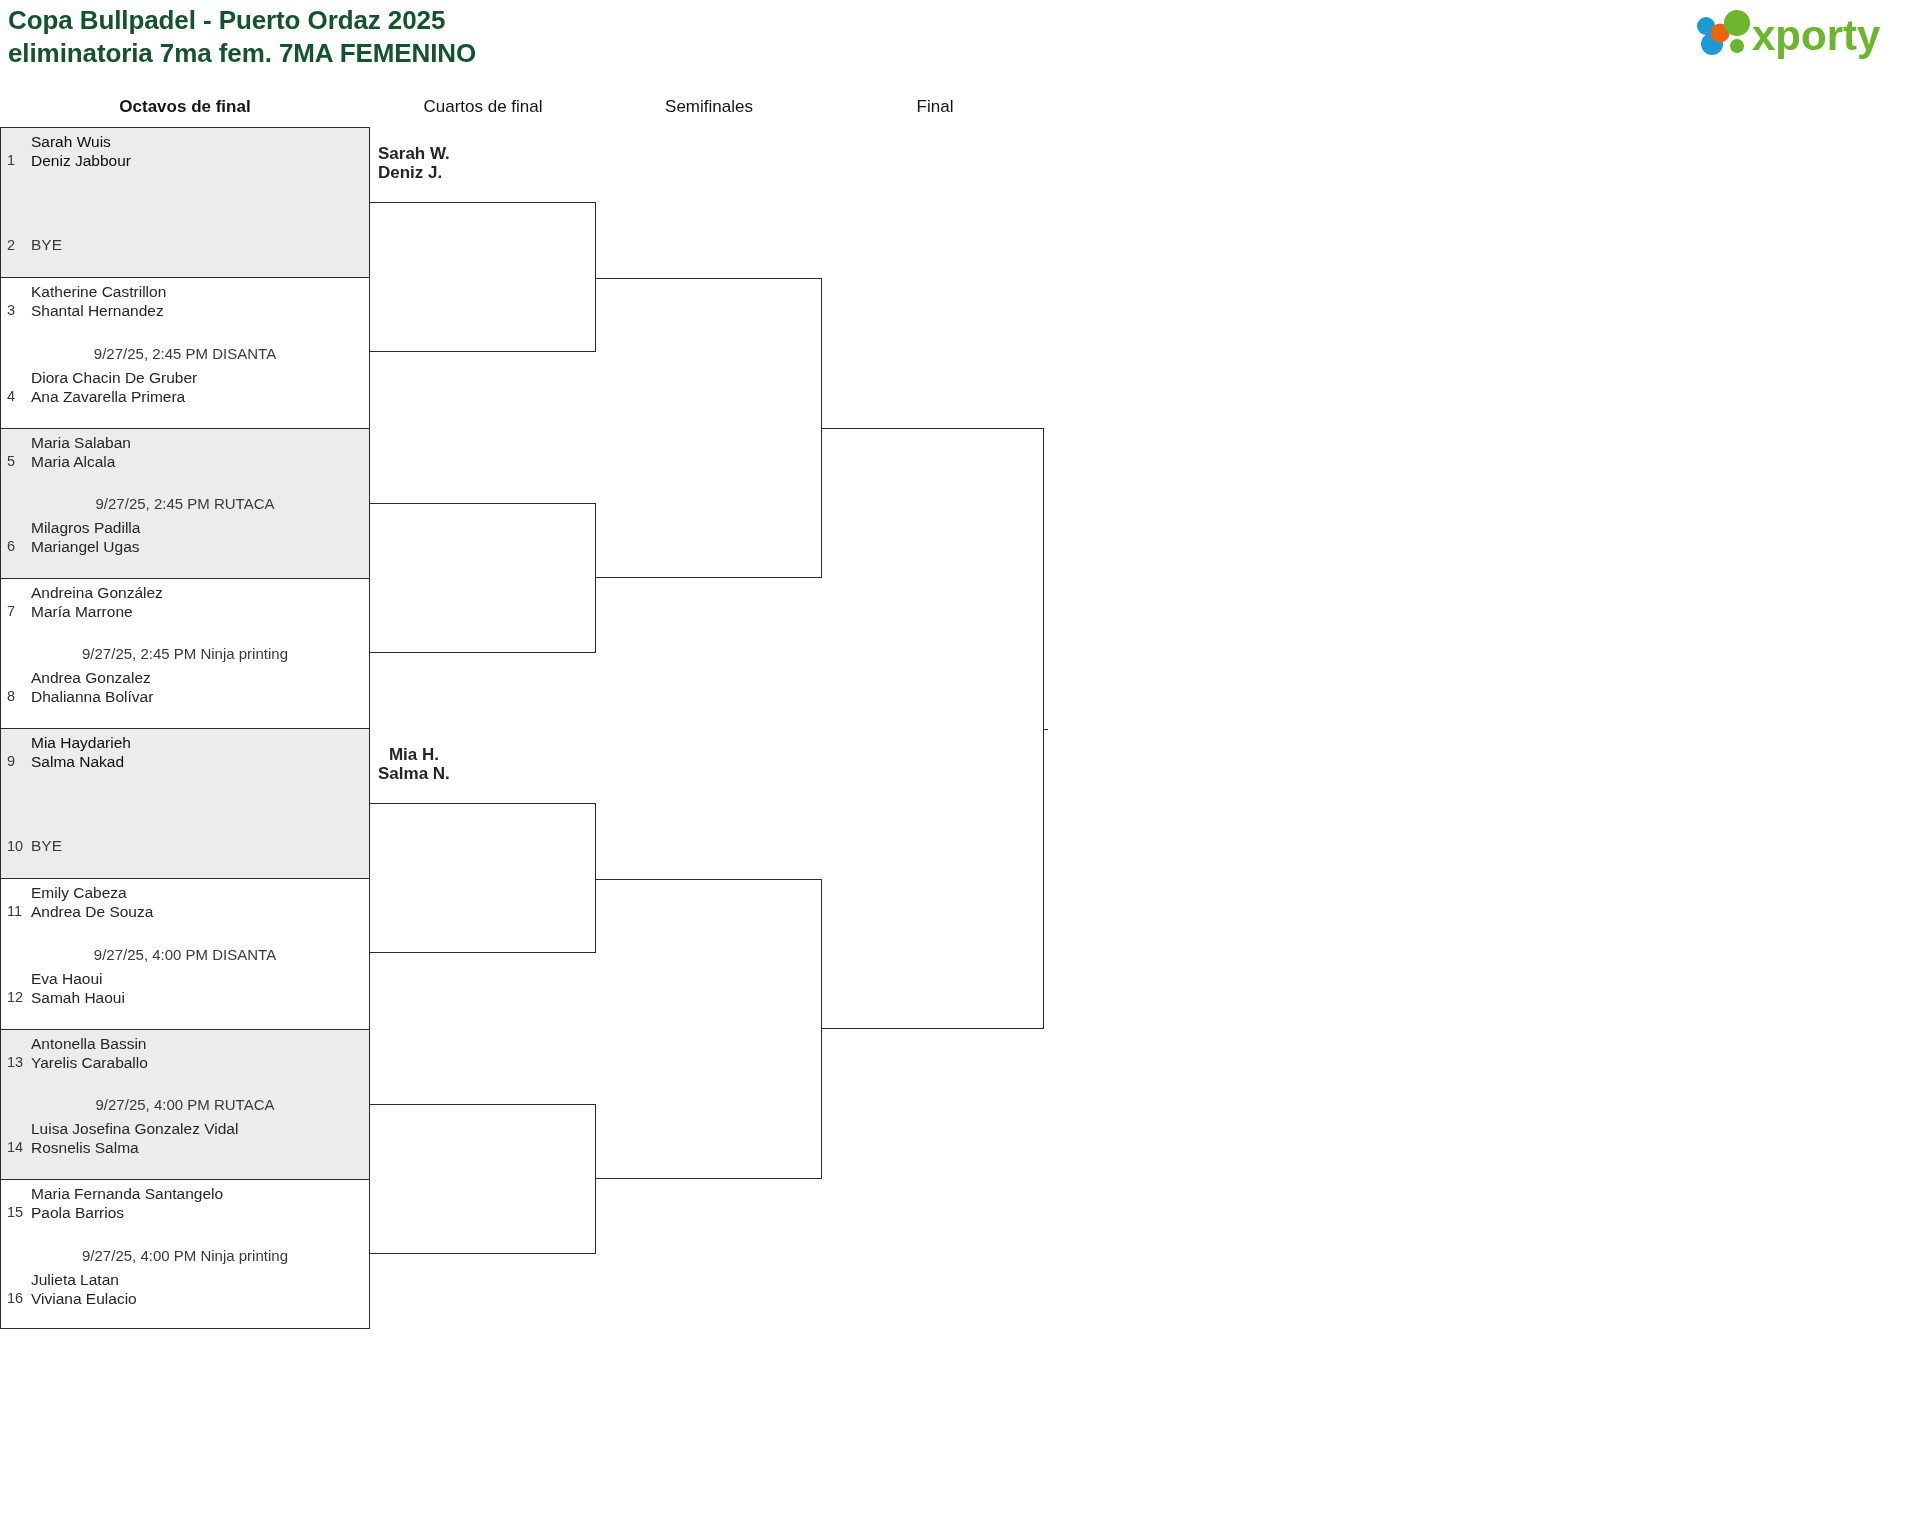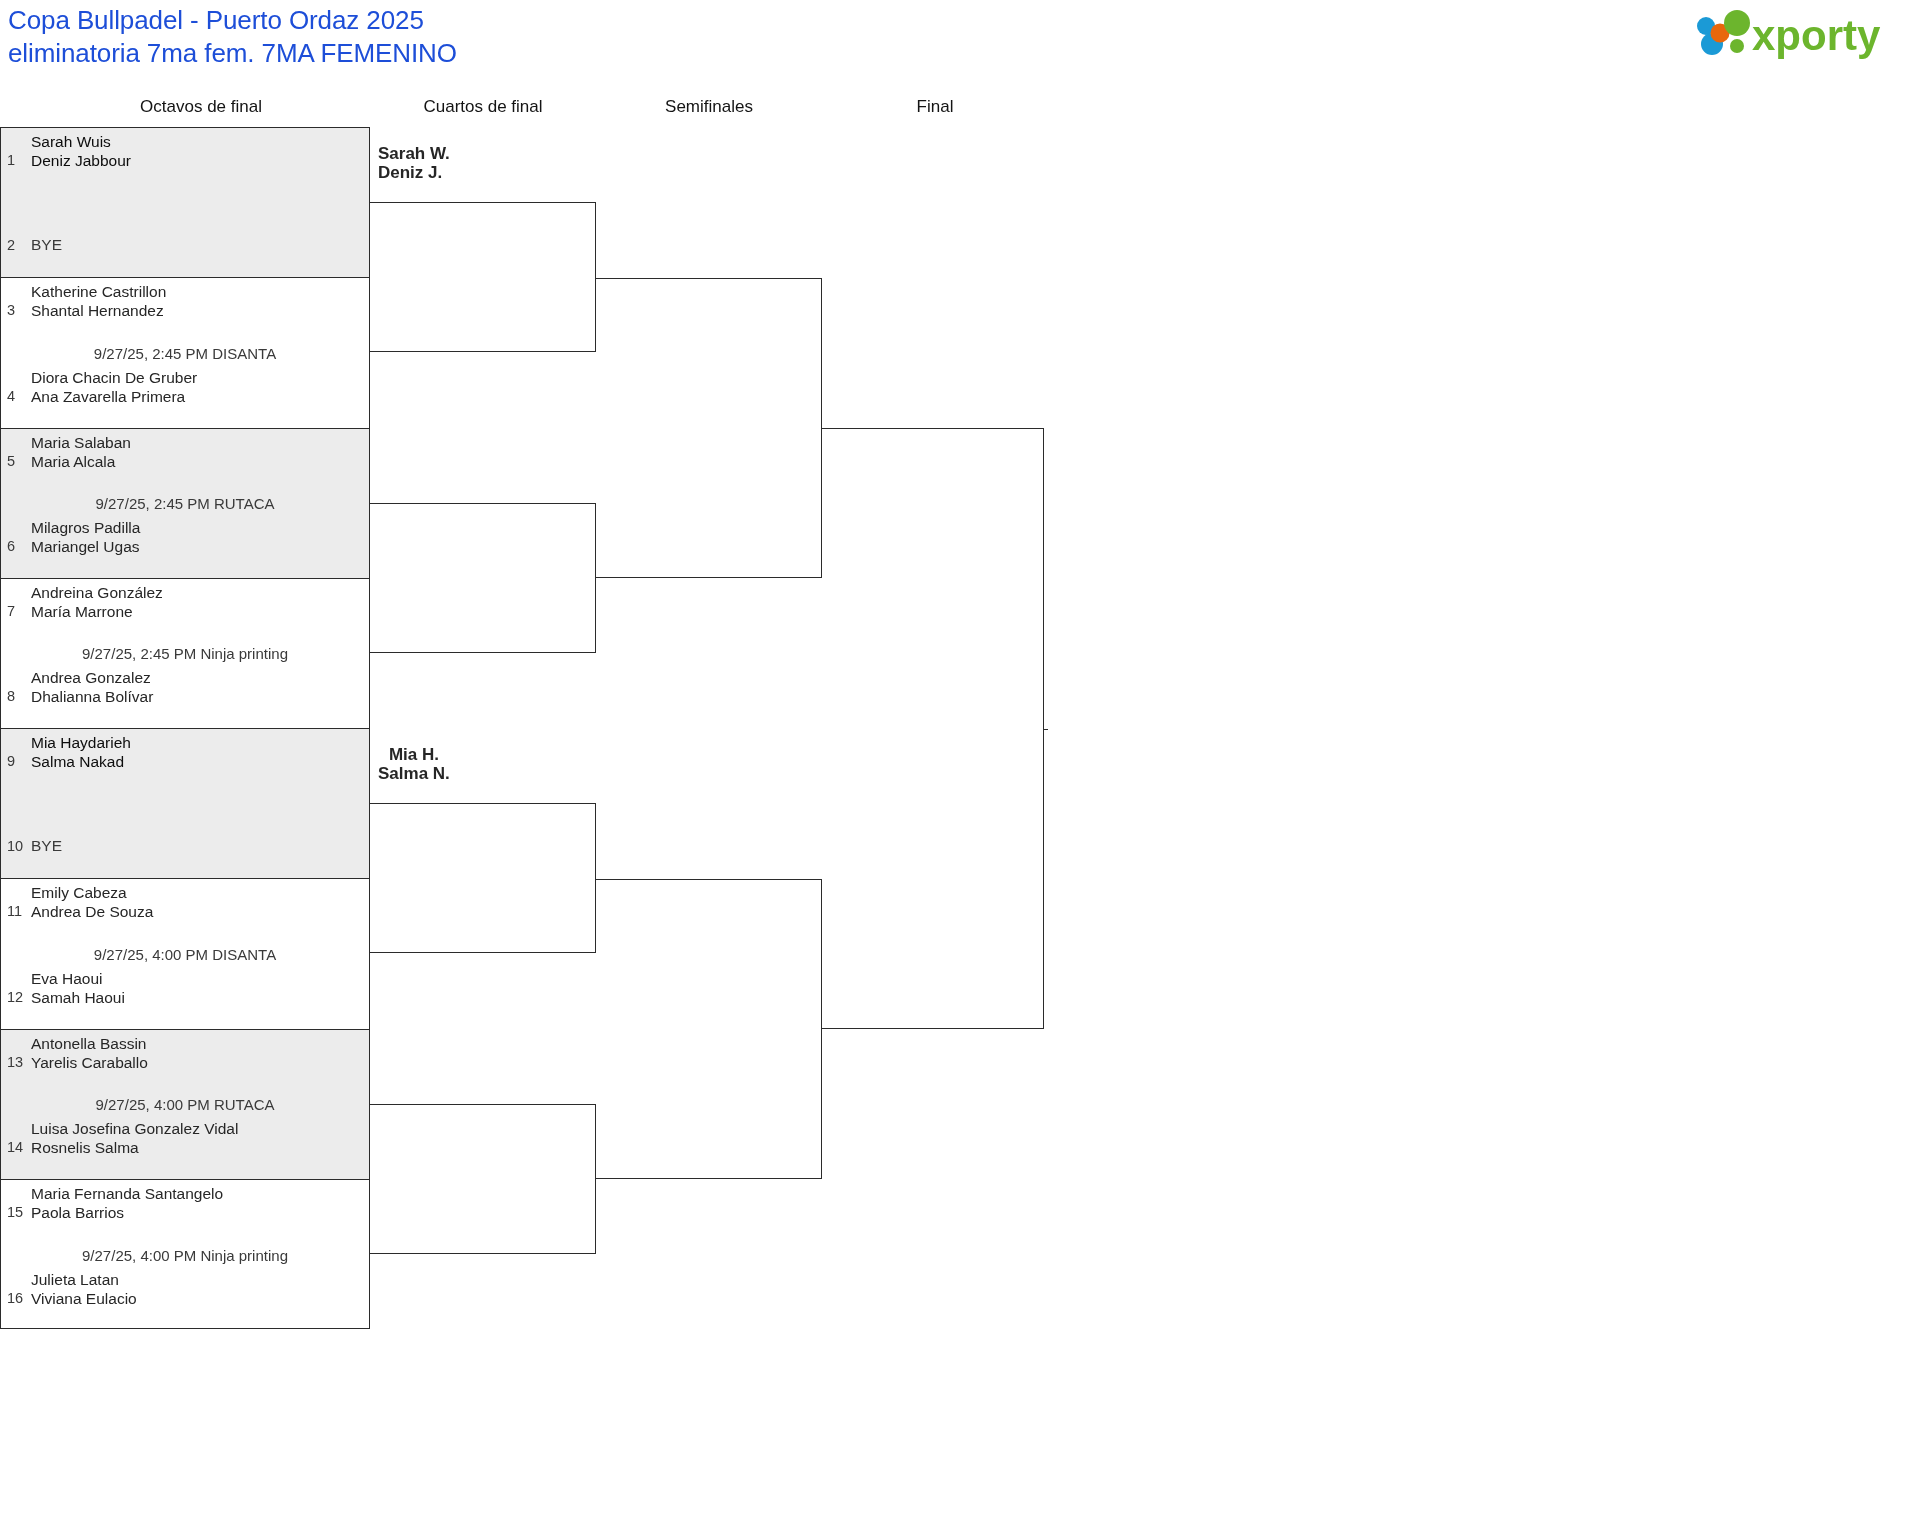--- a/index.html
+++ b/index.html
@@ -10,21 +10,21 @@
     color:#1b1b1b;
     overflow:hidden;
     position:relative;
   }
   #root{position:relative;width:1920px;height:1525px;}
 
   
   .title{
     position:absolute;left:8px;top:4px;
     font-size:26px;line-height:33px;
-    font-weight:400;color:#1d4ed8;
+    font-weight:700;color:#14532d;
     letter-spacing:-0.1px;
     white-space:pre-line;
   }
   .logo{
     position:absolute;right:18px;top:6px;
     width:210px;height:62px;
   }
 
   
   .round-head{
@@ -118,21 +118,21 @@
 
       <circle cx="14" cy="20" r="9" fill="#1b9ad6"></circle>
       <circle cx="20" cy="38" r="11" fill="#1b9ad6"></circle>
       <circle cx="28" cy="27" r="9.5" fill="#e8670c"></circle>
       <circle cx="45" cy="17" r="13" fill="#6cb52d"></circle>
       <circle cx="45" cy="40" r="7" fill="#6cb52d"></circle>
       <text x="60" y="44" font-family="Liberation Sans, sans-serif" font-size="42" font-weight="700" fill="#6cb52d">xporty</text>
     </svg>
   </div>
 
-  <div class="round-head" style="left:16px;  top:97px; width:370px;">Octavos de final</div>
+  <div class="round-head" style="left:0px;  top:97px; width:370px;font-weight:bold;">Octavos de final</div>
   <div class="round-head" style="left:370px;top:97px; width:226px;">Cuartos de final</div>
   <div class="round-head" style="left:596px;top:97px; width:226px;">Semifinales</div>
   <div class="round-head" style="left:822px;top:97px; width:226px;">Final</div>
 
   <div class="octavos">
 
     <div class="match shaded" style="top:0px;">
       <div class="slot top winner">
         <div class="seed">1</div>
         <div class="players">

